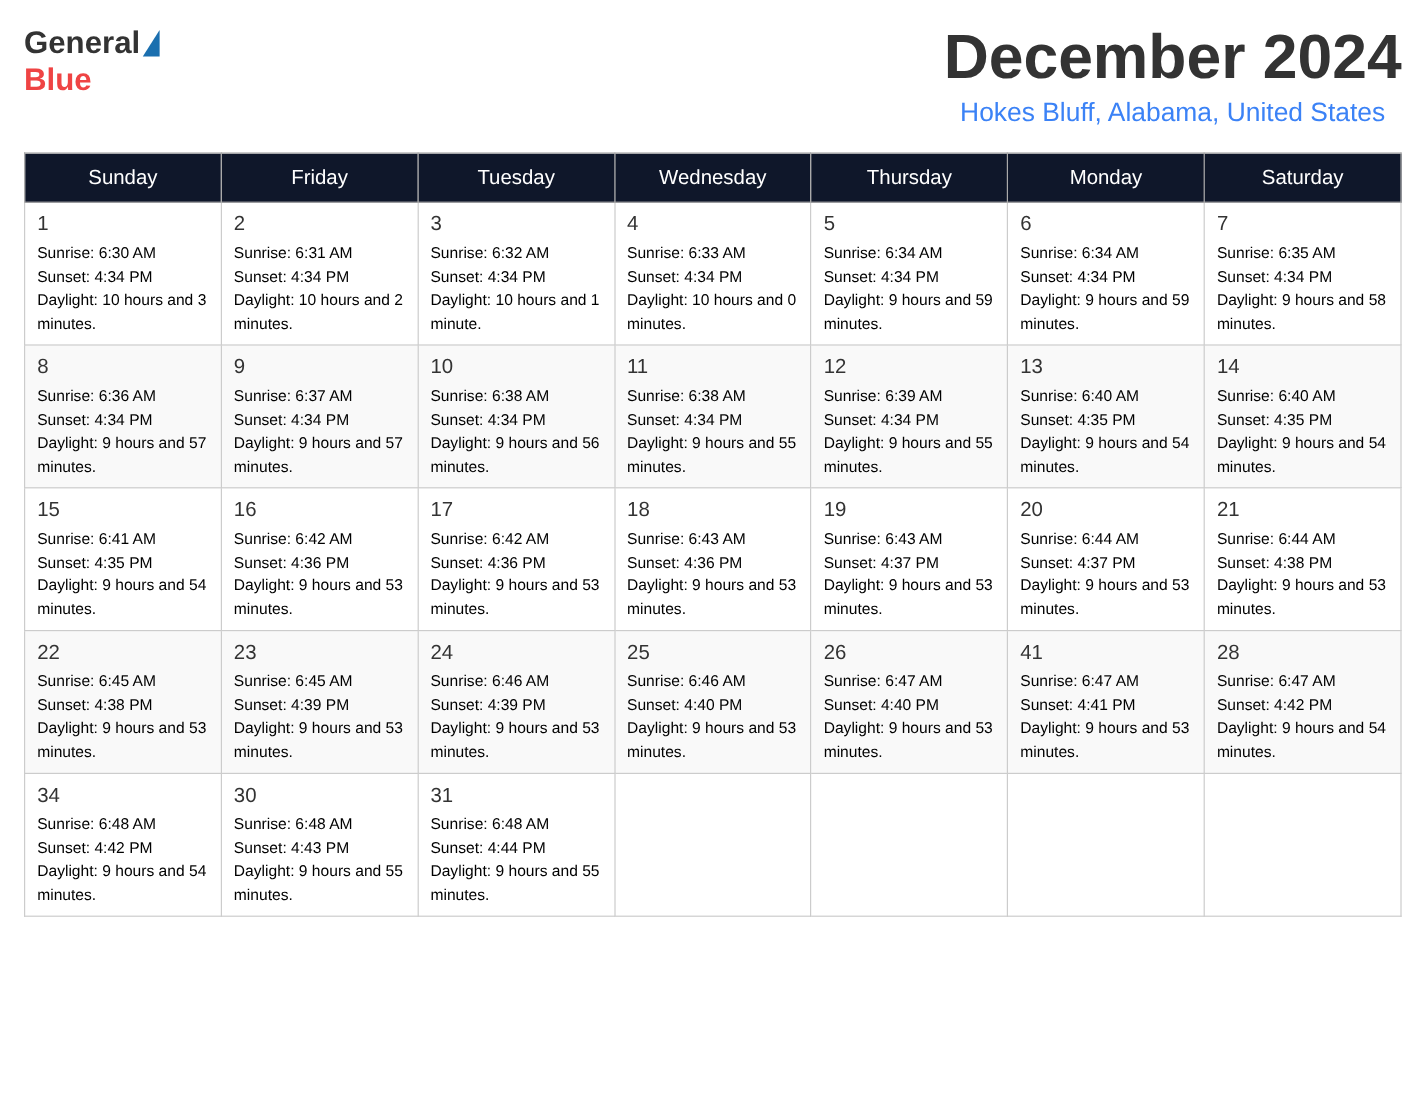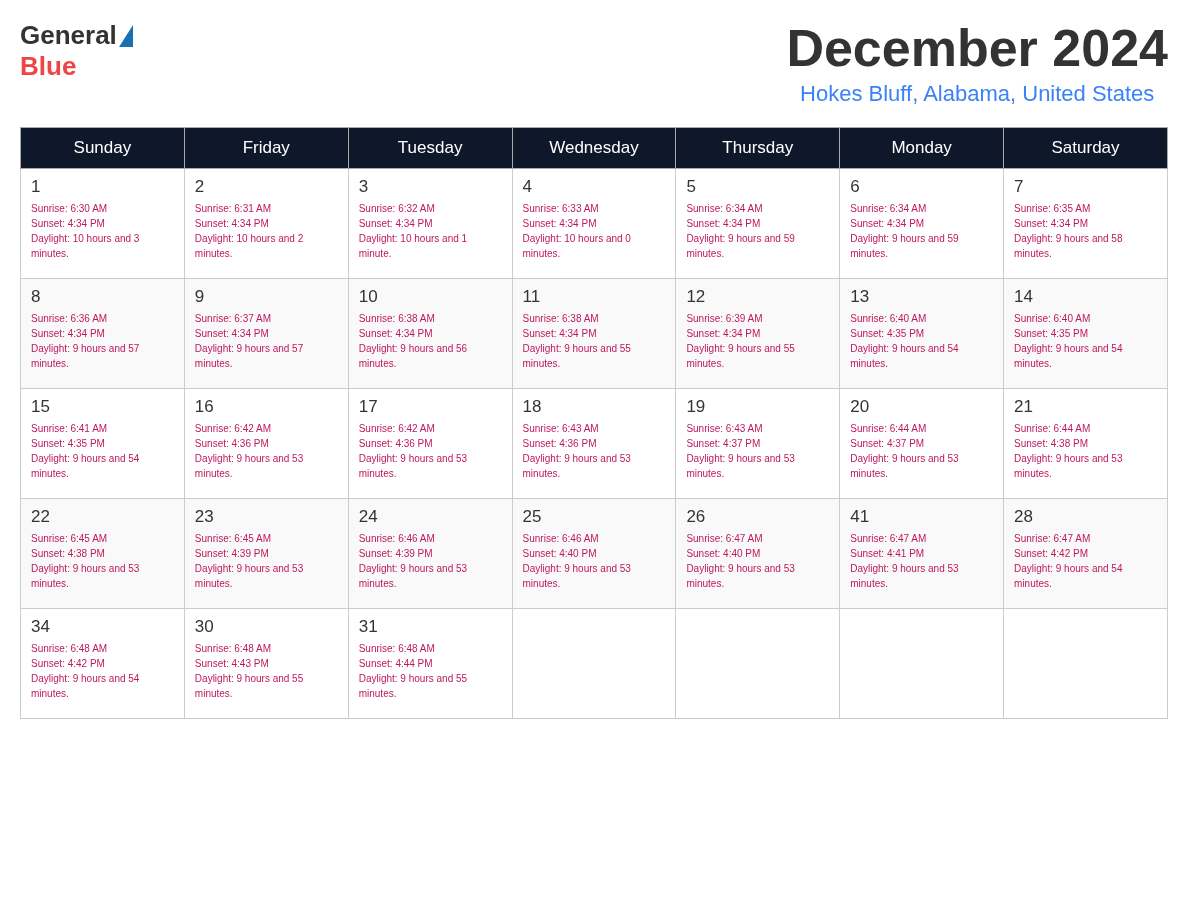--- a/index.html
+++ b/index.html
@@ -80,23 +80,23 @@
       width: 14.28%;
       height: 110px;
     }
     .day-number {
       font-size: 17px;
       font-weight: normal;
       margin-bottom: 4px;
       display: block;
     }
     .day-info {
-      font-size: 10px;
+      font-size: 13px;
       line-height: 1.5;
-      color: #be185d;
+      color: #000000;
     }
     .empty-cell {
       background: #fff;
     }
     tr:nth-child(even) td {
       background-color: #f9f9f9;
     }
     tr:nth-child(odd) td {
       background-color: #fff;
     }

